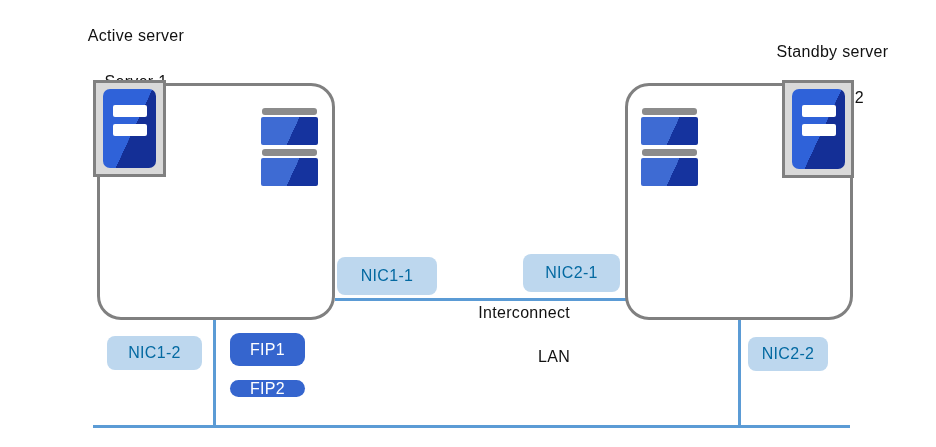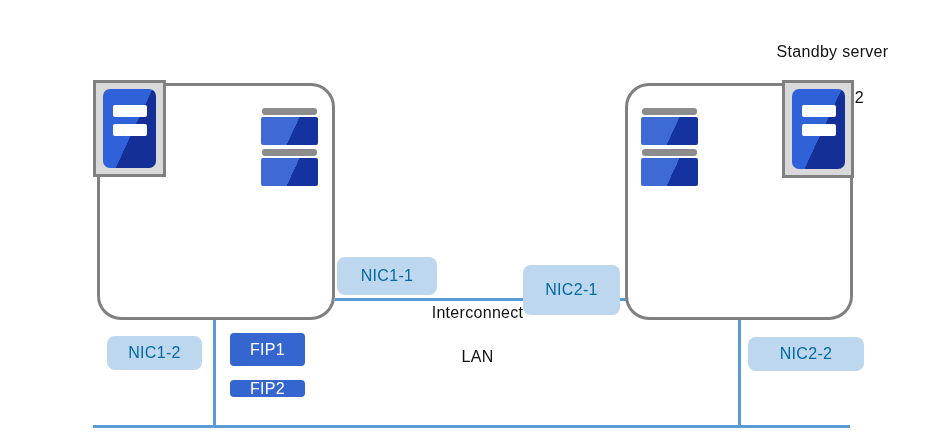--- a/index.html
+++ b/index.html
@@ -41,28 +41,30 @@
     height:28px;border-radius:2px;margin-bottom:4px;
     background:linear-gradient(115deg,var(--disk-light) 55%,var(--disk-dark) 55.2%);
   }
   .mirror-lbl{font-size:16px;line-height:22px;text-align:left;white-space:pre-line;letter-spacing:.2px;}
   .net-line{background:var(--line-blue);z-index:0;}
   .badge{
     display:flex;align-items:center;justify-content:center;
     font-size:16px;letter-spacing:.3px;z-index:4;
   }
   .badge.nic{background:var(--badge-light);color:#0369a1;border-radius:8px;}
-  .badge.fip{background:var(--badge-dark);color:#fff;border-radius:4px;}
+  .badge.fip{background:var(--badge-dark);color:#fff;border-radius:9px;}
   .net-lbl{font-size:16px;line-height:22px;text-align:center;white-space:pre-line;letter-spacing:.3px;z-index:2;}
 </style>
 </head>
 <body>
 
 <div class="canvas">
 
+  <div class="abs lbl" style="left:40px;top:24px;width:192px;"><span>Active server</span><br>
+    <span>Server 1</span></div>
 
   <div class="abs lbl" style="left:740px;top:40px;width:185px;"><span>Standby server</span><br>
     <span>Server 2</span></div>
 
   <div class="abs server-box" style="left:97px;top:83px;width:238px;height:237px;"></div>
   <div class="abs server-box" style="left:625px;top:83px;width:228px;height:237px;"></div>
 
   <div class="abs icon-frame" style="left:93px;top:80px;width:73px;height:97px;">
     <div class="tower">
       <div class="bar"></div>
@@ -92,37 +94,37 @@
     <div class="disk-cap"></div>
     <div class="disk-body"></div>
   </div>
   <div class="abs mirror-lbl" style="left:705px;top:126px;width:62px;"><span>Mirror</span><br>
     <span>disk 2</span></div>
 
   <div class="abs net-line" style="left:335px;top:298px;width:292px;height:3px;"></div>
   <div class="abs badge nic" style="left:337px;top:257px;width:100px;height:38px;">
     <span>NIC1-1</span>
   </div>
-  <div class="abs badge nic" style="left:523px;top:265px;width:97px;height:50px;">
+  <div class="abs badge nic" style="left:523px;top:254px;width:97px;height:38px;">
     <span>NIC2-1</span>
   </div>
-  <div class="abs net-lbl" style="left:395px;top:302px;width:165px;"><span>Interconnect</span><br>
+  <div class="abs net-lbl" style="left:405px;top:302px;width:165px;text-align:right;"><span>Interconnect</span><br>
     <span>LAN</span></div>
 
   <div class="abs net-line" style="left:213px;top:320px;width:3px;height:107px;"></div>
   <div class="abs net-line" style="left:738px;top:320px;width:3px;height:107px;"></div>
 
   <div class="abs net-line" style="left:93px;top:425px;width:757px;height:3px;"></div>
 
   <div class="abs badge nic" style="left:107px;top:336px;width:95px;height:34px;">
     <span>NIC1-2</span>
   </div>
   <div class="abs badge fip" style="left:230px;top:333px;width:75px;height:33px;">
     <span>FIP1</span>
   </div>
   <div class="abs badge fip" style="left:230px;top:380px;width:75px;height:17px;">
     <span>FIP2</span>
   </div>
-  <div class="abs badge nic" style="left:748px;top:337px;width:116px;height:34px;">
+  <div class="abs badge nic" style="left:748px;top:337px;width:80px;height:34px;">
     <span>NIC2-2</span>
   </div>
 
 </div>
 
 </body></html>

